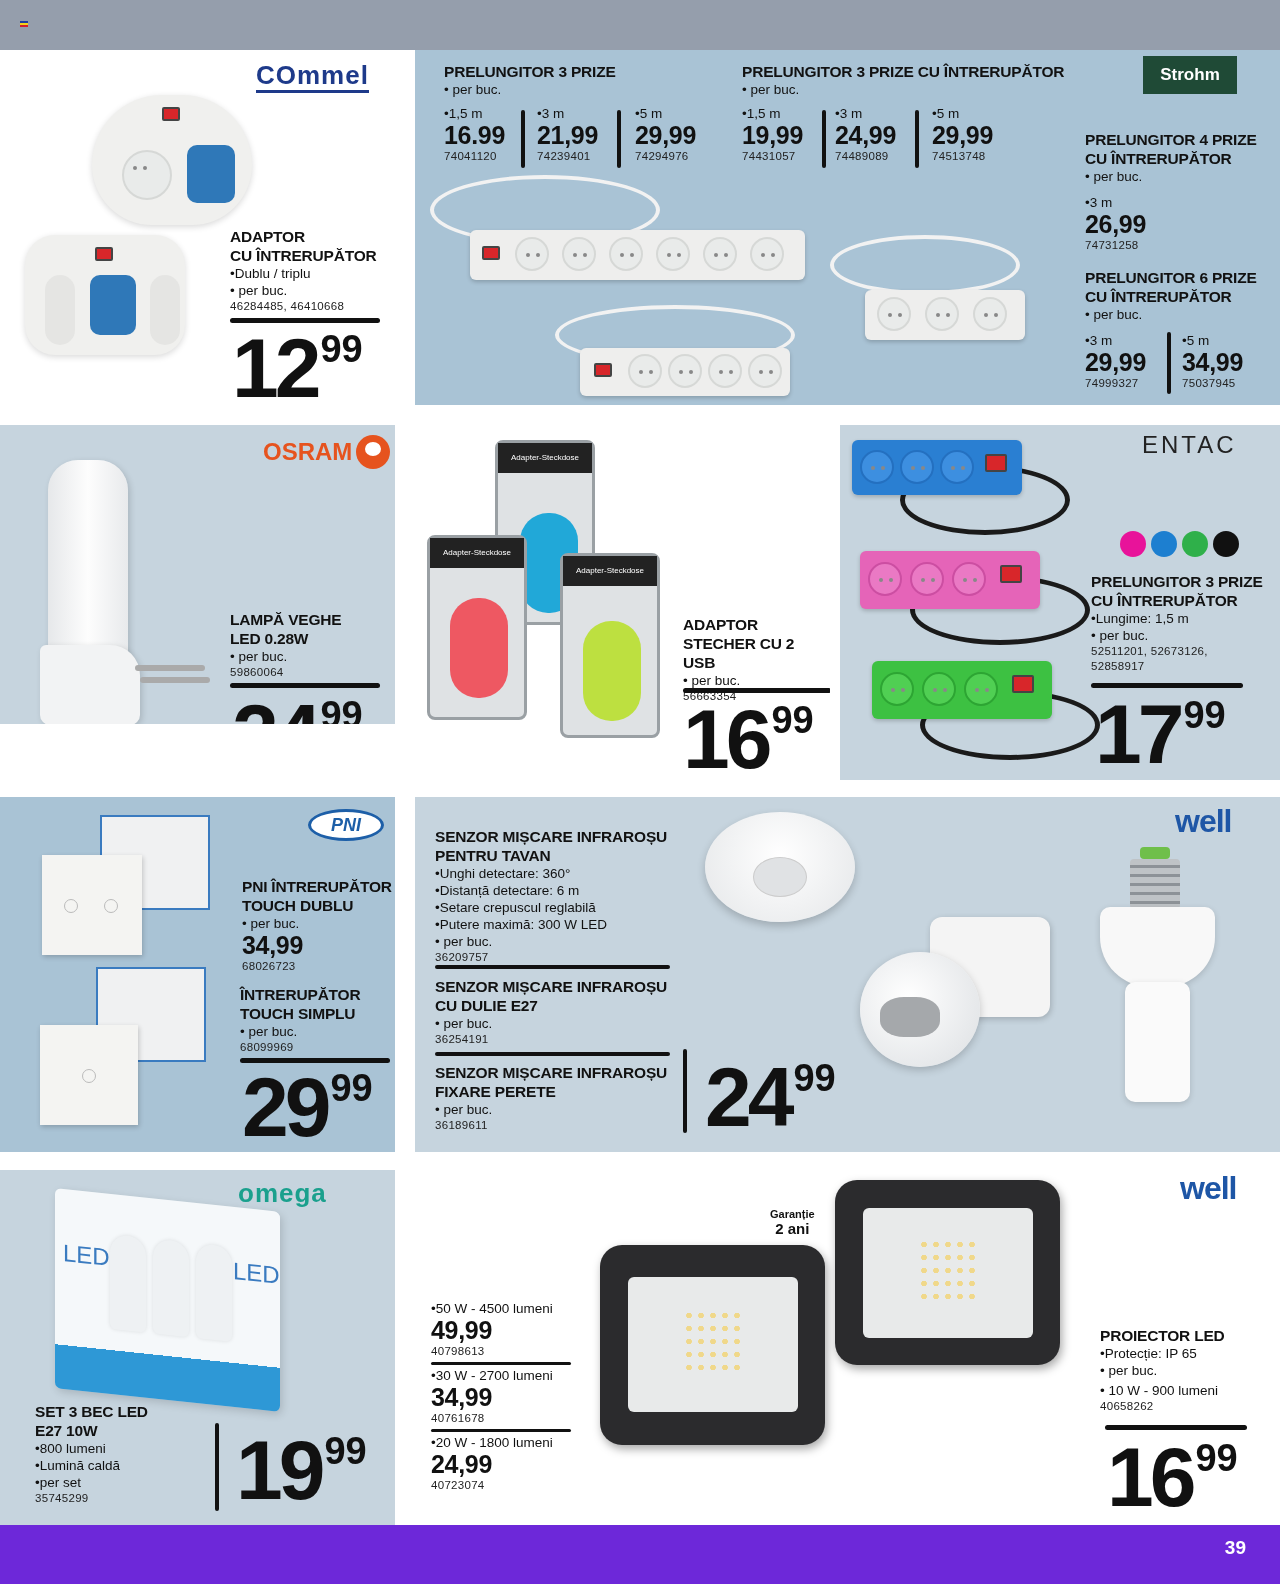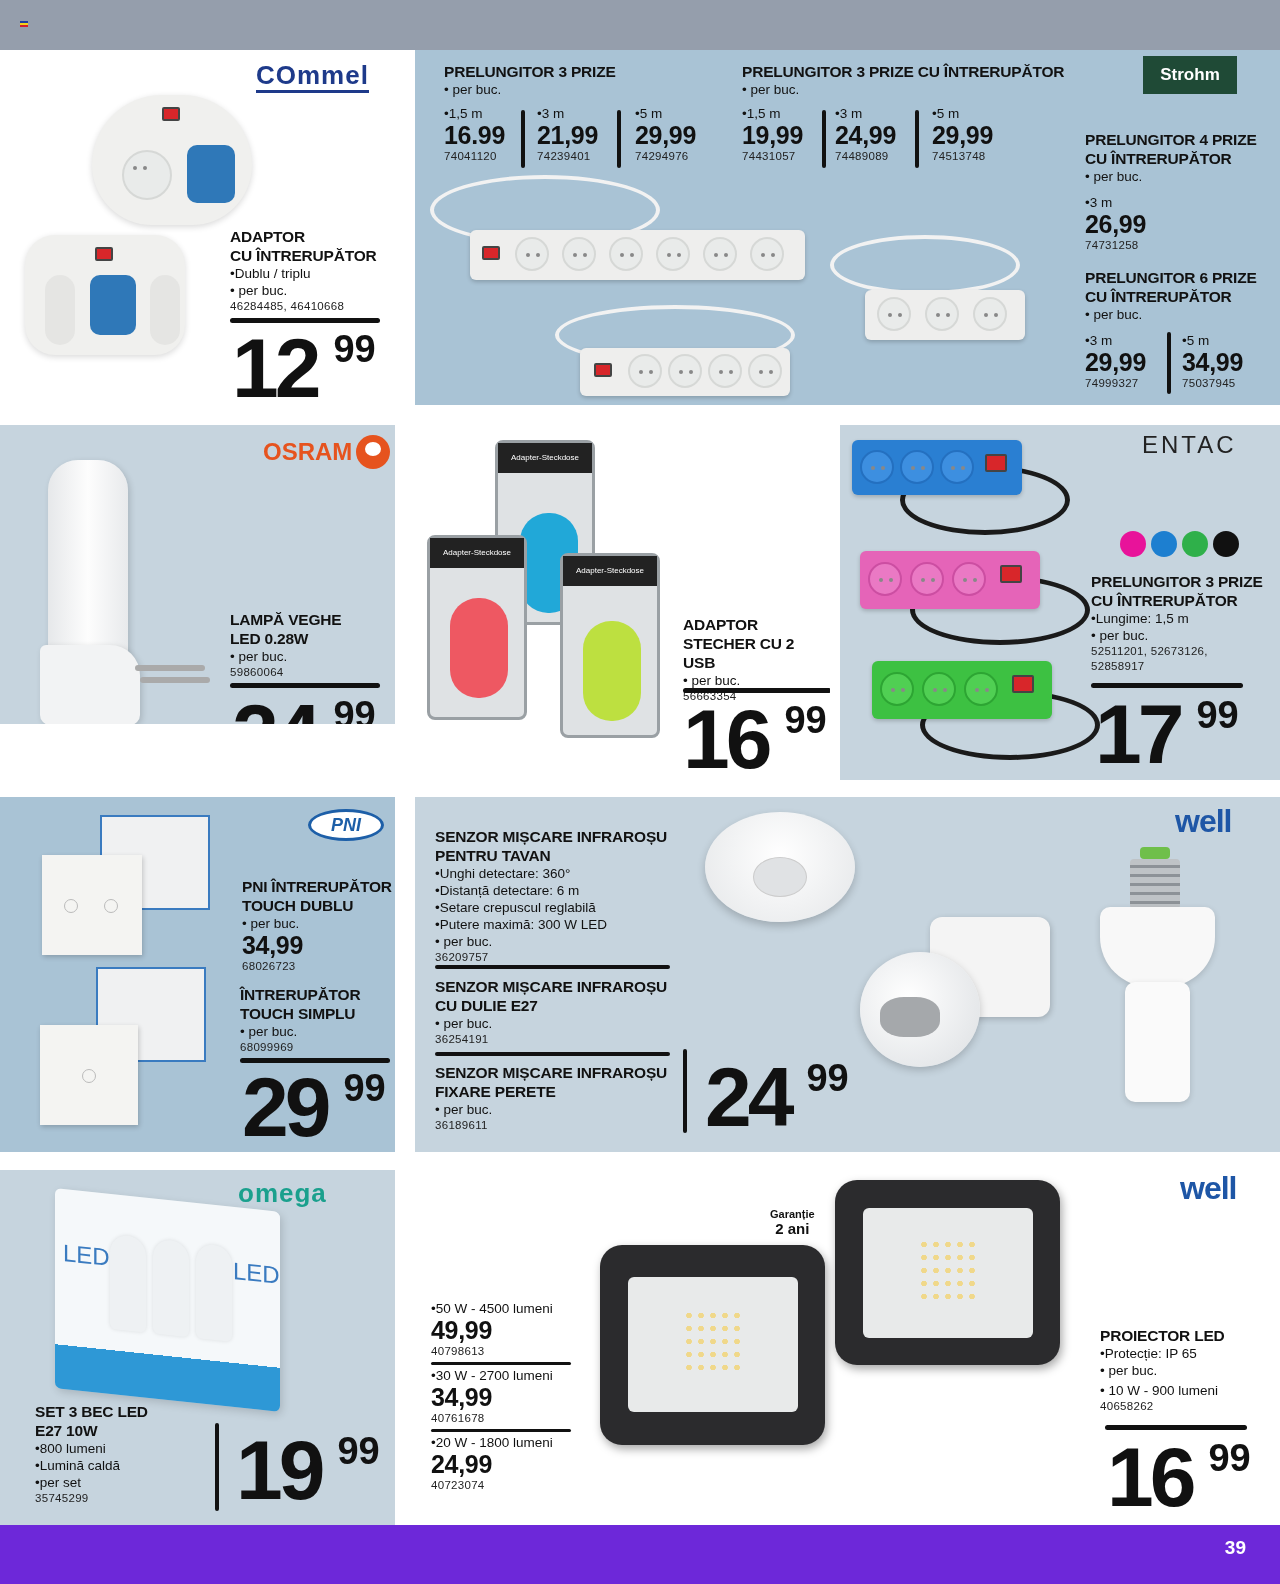--- a/index.html
+++ b/index.html
@@ -17,21 +17,21 @@
 
   .title { font-weight: bold; font-size: 15.5px; line-height: 19px; letter-spacing: -0.2px; text-transform: uppercase; }
   .line { font-size: 13.5px; line-height: 17px; }
   .code { font-size: 11.5px; line-height: 15px; color: #222; letter-spacing: 0.3px; }
   .price-sm { font-weight: bold; font-size: 25px; line-height: 27px; letter-spacing: -0.3px; }
   .rule { height: 5px; background: #111; border-radius: 3px; }
   .vrule { position: absolute; width: 4px; background: #111; border-radius: 2px; }
 
   .bigprice { position: absolute; font-weight: bold; color: #111; line-height: 1; }
   .bigprice .int { font-size: 84px; letter-spacing: -4px; }
-  .bigprice .dec { font-size: 38px; vertical-align: top; position: relative; top: 4px; margin-left: 16px; }
+  .bigprice .dec { font-size: 38px; vertical-align: top; position: relative; top: 4px; margin-left: 3px; }
 
   .brand { position: absolute; font-weight: bold; }
 
   
   .shape { position: absolute; }
   .socket { position: absolute; width: 34px; height: 34px; border-radius: 50%; background: #e9ebea; border: 2px solid #d6d8d6; }
   .socket::after { content: ""; position: absolute; left: 9px; top: 14px; width: 4px; height: 4px; border-radius: 50%; background: #888; box-shadow: 10px 0 0 #888; }
   .switch-red { position: absolute; width: 18px; height: 14px; background: #d8262a; border: 2px solid #444; border-radius: 2px; }
   .strip { position: absolute; background: #eeeeed; border-radius: 6px; box-shadow: 0 2px 4px rgba(0,0,0,0.2); }
   .cable { position: absolute; border: 4px solid #f2f2f2; border-radius: 50%; }

